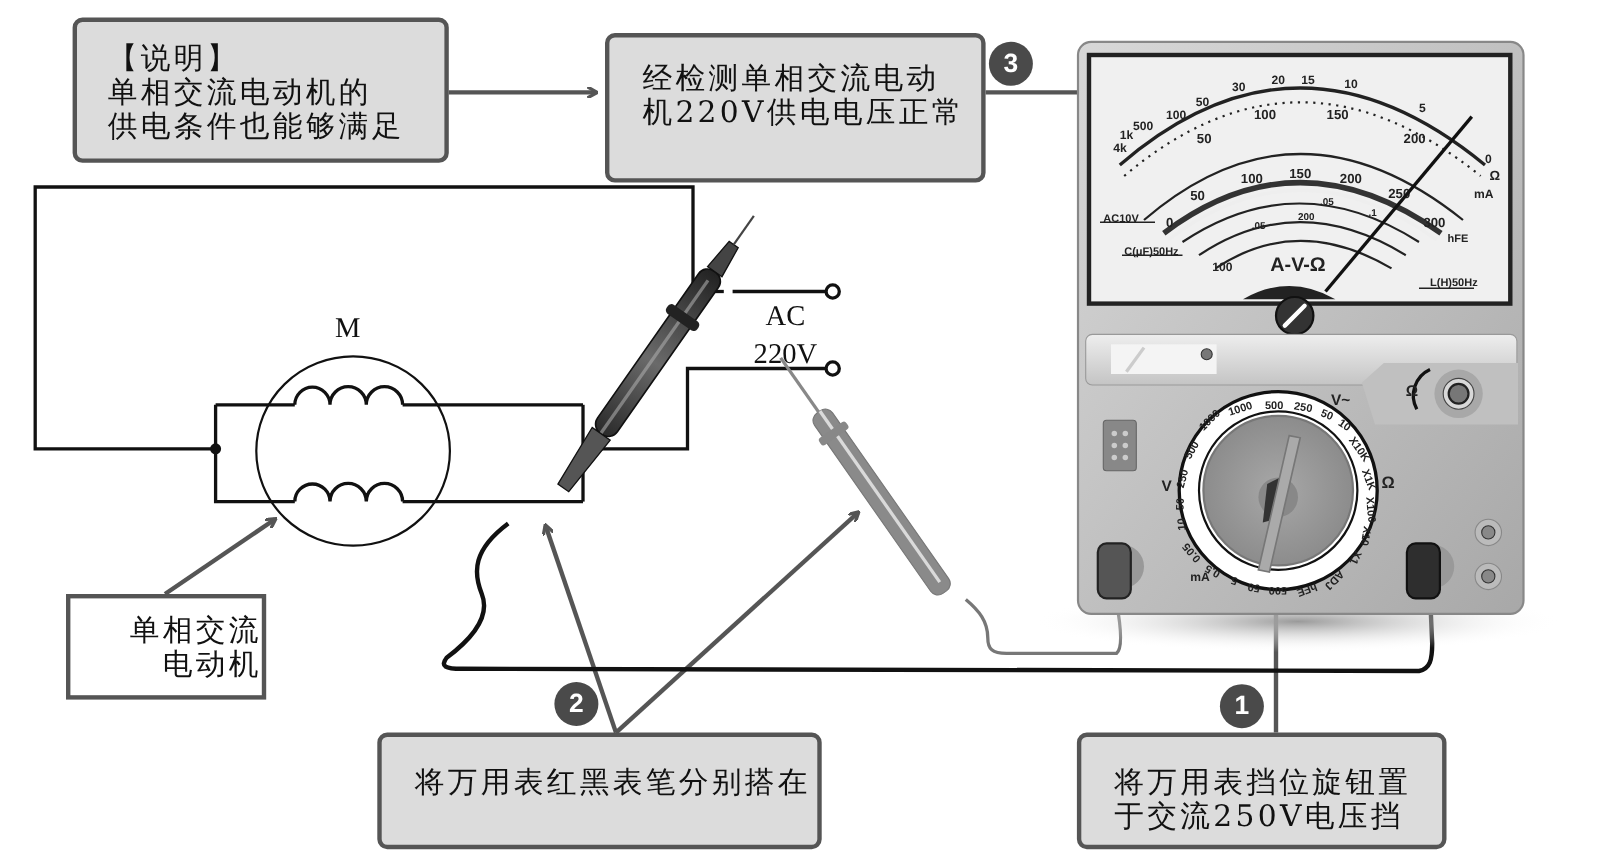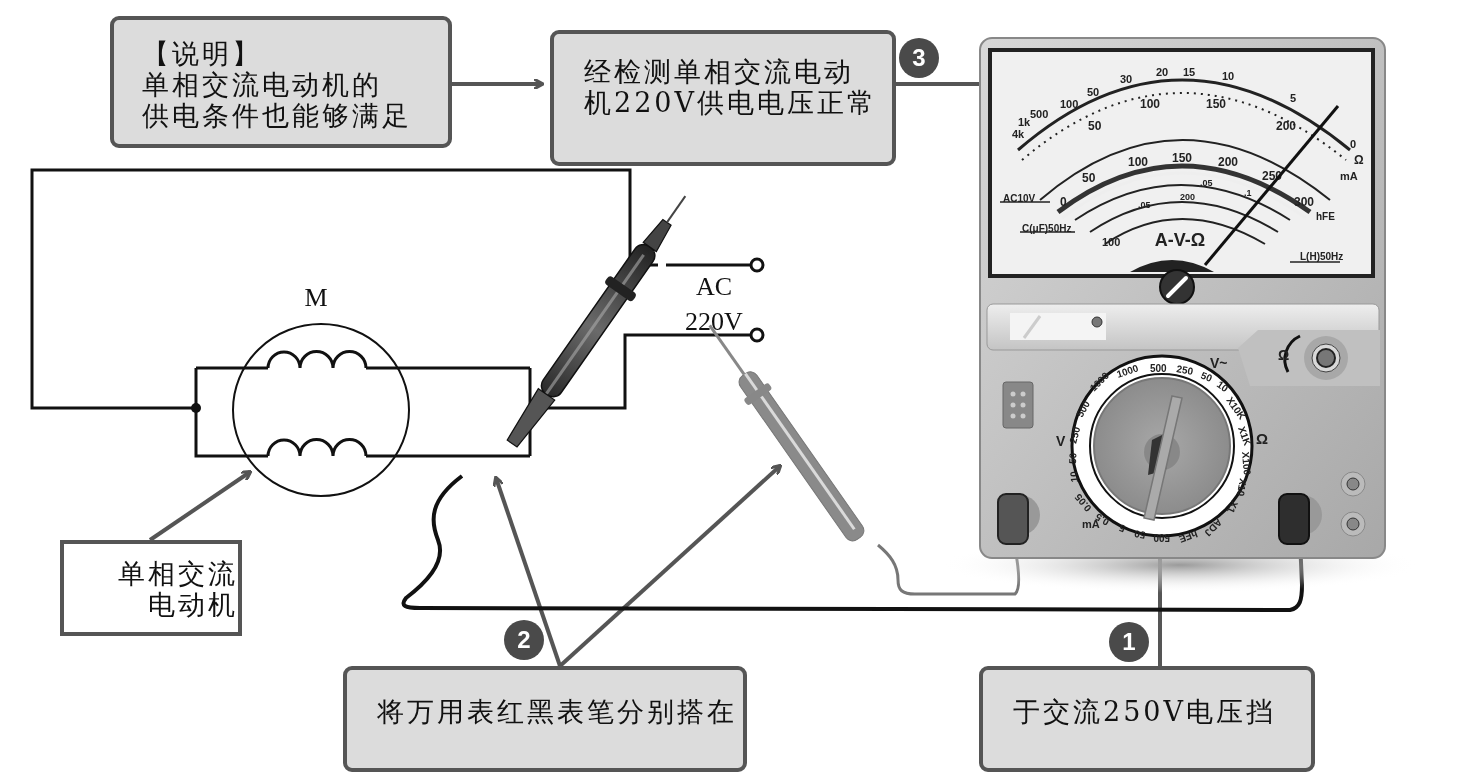--- a/index.html
+++ b/index.html
@@ -4,21 +4,21 @@
 <style>
   html, body { margin: 0; padding: 0; background: #ffffff; }
   body { width: 1471px; height: 780px; position: relative; overflow: hidden;
          font-family: "DejaVu Sans", sans-serif; }
   .box { position: absolute; box-sizing: border-box; border: 4px solid #555555;
          border-radius: 9px; background: #dcdcdc; color: #111;
          font-size: 27px; line-height: 31px; letter-spacing: 3px;
          font-family: "DejaVu Sans", sans-serif; }
   .box.white { background: #ffffff; border-radius: 0; }
   .box .line { display: block; white-space: nowrap; }
-  #note-box { left: 66px; top: 16px; width: 342px; height: 132px; padding: 18px 0 0 28px; margin-left: 44px; }
+  #note-box { left: 66px; top: 16px; width: 342px; height: 132px; padding: 18px 0 0 28px; }
   #result-box { left: 550px; top: 30px; width: 346px; height: 136px; padding: 22px 0 0 30px; font-family: "DejaVu Serif", serif; }
   #motor-label-box { left: 60px; top: 540px; width: 182px; height: 96px; padding: 14px 0 0 0; text-align: right; }
   #step2-box { left: 343px; top: 666px; width: 404px; height: 106px; padding: 26px 0 0 30px; }
   #step1-box { left: 979px; top: 666px; width: 336px; height: 106px; padding: 26px 0 0 30px; font-family: "DejaVu Serif", serif; }
   .badge { position: absolute; width: 40px; height: 40px; border-radius: 50%;
            background: #4a4a4a; color: #fff; font-weight: bold; font-size: 24px;
            line-height: 40px; text-align: center; font-family: "Liberation Sans", sans-serif; }
   #badge-3 { left: 899px; top: 38px; }
   #badge-2 { left: 504px; top: 620px; }
   #badge-1 { left: 1109px; top: 622px; }
@@ -277,18 +277,19 @@
 <div class="box white" id="motor-label-box">
   <span class="line">单相交流</span>
   <span class="line">电动机</span>
 </div>
 
 <div class="box" id="step2-box">
   <span class="line">将万用表红黑表笔分别搭在</span>
 </div>
 
 <div class="box" id="step1-box">
+  <span class="line">将万用表挡位旋钮置</span>
   <span class="line">于交流250V电压挡</span>
 </div>
 
 <div class="badge" id="badge-3">3</div>
 <div class="badge" id="badge-2">2</div>
 <div class="badge" id="badge-1">1</div>
 
 </body></html>

